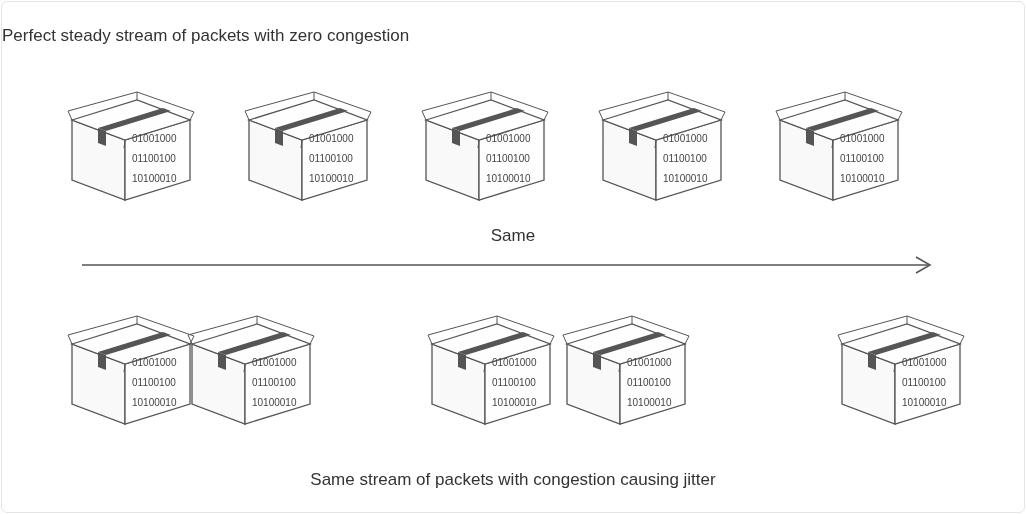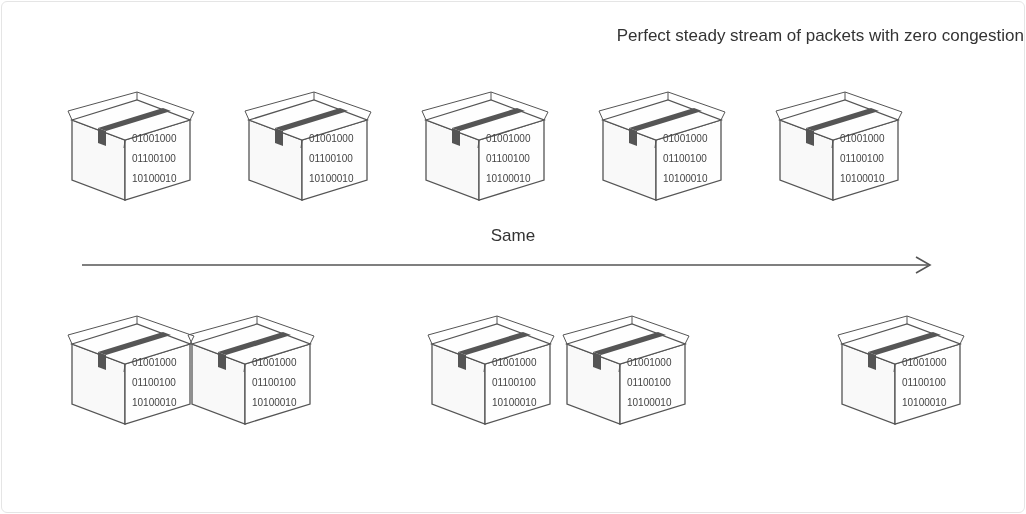--- a/index.html
+++ b/index.html
@@ -18,21 +18,21 @@
     margin: 1px;
     border: 1px solid #e5e5e5;
     border-radius: 6px;
     position: relative;
   }
   .title-top {
     position: absolute;
     top: 24px;
     left: 0;
     right: 0;
-    text-align: right;
+    text-align: left;
     font-size: 17px;
   }
   .title-bottom {
     position: absolute;
     bottom: 22px;
     left: 0;
     right: 0;
     text-align: center;
     font-size: 17px;
   }
@@ -334,14 +334,15 @@
   <line x1="63" y1="60" x2="62" y2="68" stroke="#555555" stroke-width="1"></line>
   <line x1="6" y1="31" x2="75" y2="12" stroke="#555555" stroke-width="1"></line>
   <line x1="75" y1="12" x2="132" y2="32" stroke="#555555" stroke-width="1"></line>
 </svg>
         <div class="box-text">01001000
 01100100
 10100010</div>
       </div>
     </div>
 
+  <div class="title-bottom">Same stream of packets with congestion causing jitter</div>
 
 </div>
 
 </body></html>

